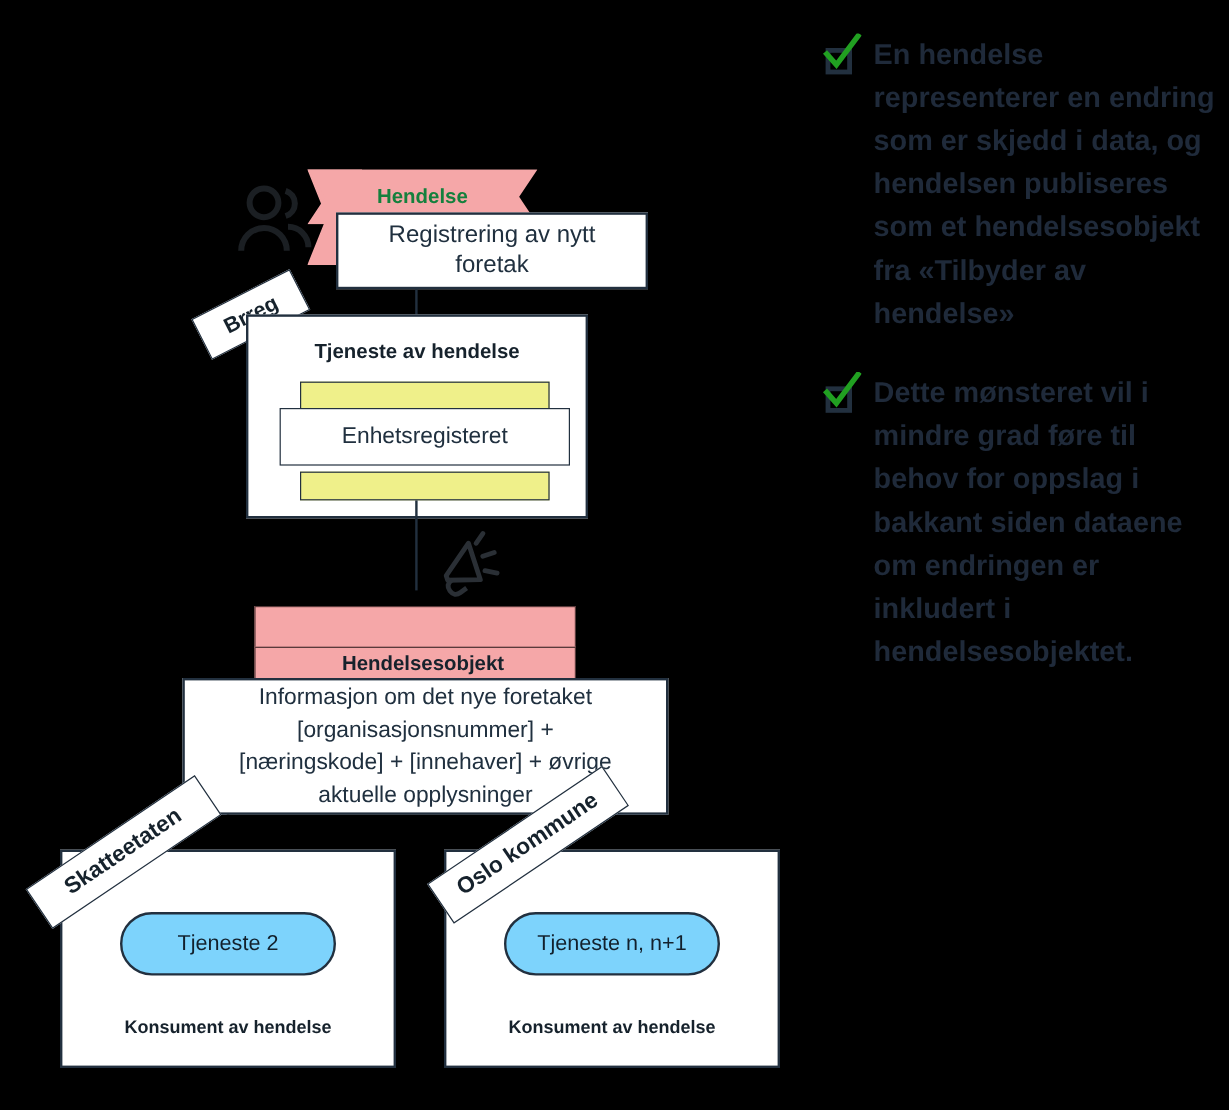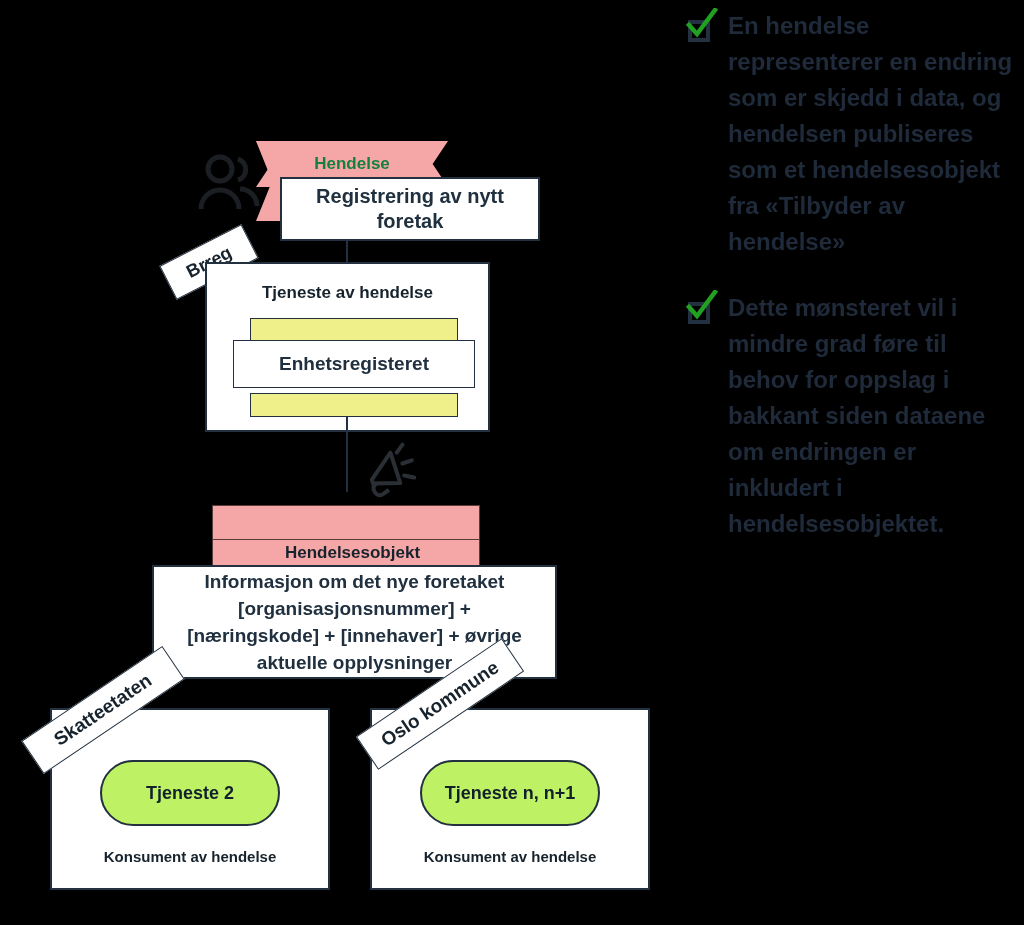--- a/index.html
+++ b/index.html
@@ -2,21 +2,21 @@
 <html><head>
 <meta charset="utf-8">
 <style>
   html,body{margin:0;padding:0;background:#000;}
   body{
     width:1024px;height:925px;overflow:hidden;
     font-family:"Liberation Sans","DejaVu Sans",sans-serif;
     position:relative;
   }
   
-  .abs{position:absolute;font-weight:bold;}
+  .abs{position:absolute;}
   .box{
     background:#ffffff;
     border:2px solid #22303f;
     box-sizing:border-box;
   }
   .ctext{
     display:flex;align-items:center;justify-content:center;
     text-align:center;color:#20303f;
   }
 
@@ -97,22 +97,22 @@
   #info-box{
     left:152px;top:565px;width:405px;height:114px;
     font-size:19px;line-height:27px;padding:4px 24px;
   }
 
   
   #consumer-left-box{left:50px;top:708px;width:280px;height:182px;}
   #consumer-right-box{left:370px;top:708px;width:280px;height:182px;}
 
   .pill{
-    width:180px;height:66px;border-radius:33px;
-    background:#bef264;border:2px solid #22303f;box-sizing:border-box;
+    width:180px;height:53px;border-radius:33px;
+    background:#7dd3fc;border:2px solid #22303f;box-sizing:border-box;
     font-size:18px;color:#12202c;
   }
   #pill-left{left:100px;top:760px;}
   #pill-right{left:420px;top:760px;}
 
   .consumer-caption{
     width:280px;height:26px;font-size:15px;font-weight:bold;color:#16222c;
   }
   #caption-left{left:50px;top:843px;}
   #caption-right{left:370px;top:843px;}
@@ -138,21 +138,21 @@
   }
   #oslo-tag{
     left:352px;top:684px;width:176px;height:40px;
     transform:rotate(-34deg);border-width:1.5px;
     font-size:19px;font-weight:bold;color:#16222c;
   }
 
   
   #bullets{
     position:absolute;left:684px;top:0;width:340px;height:925px;
-    padding-top:8px;box-sizing:border-box;
+    padding-top:28px;box-sizing:border-box;
   }
   .bullet{display:flex;align-items:flex-start;margin-bottom:30px;}
   .bullet-icon{
     position:relative;width:34px;height:34px;flex:0 0 34px;margin-top:4px;
   }
   .bullet-icon .sq{
     position:absolute;left:4px;top:8px;width:22px;height:22px;
     border:4px solid #22303f;box-sizing:border-box;
   }
   .bullet-icon .chk{position:absolute;left:0;top:-4px;}

